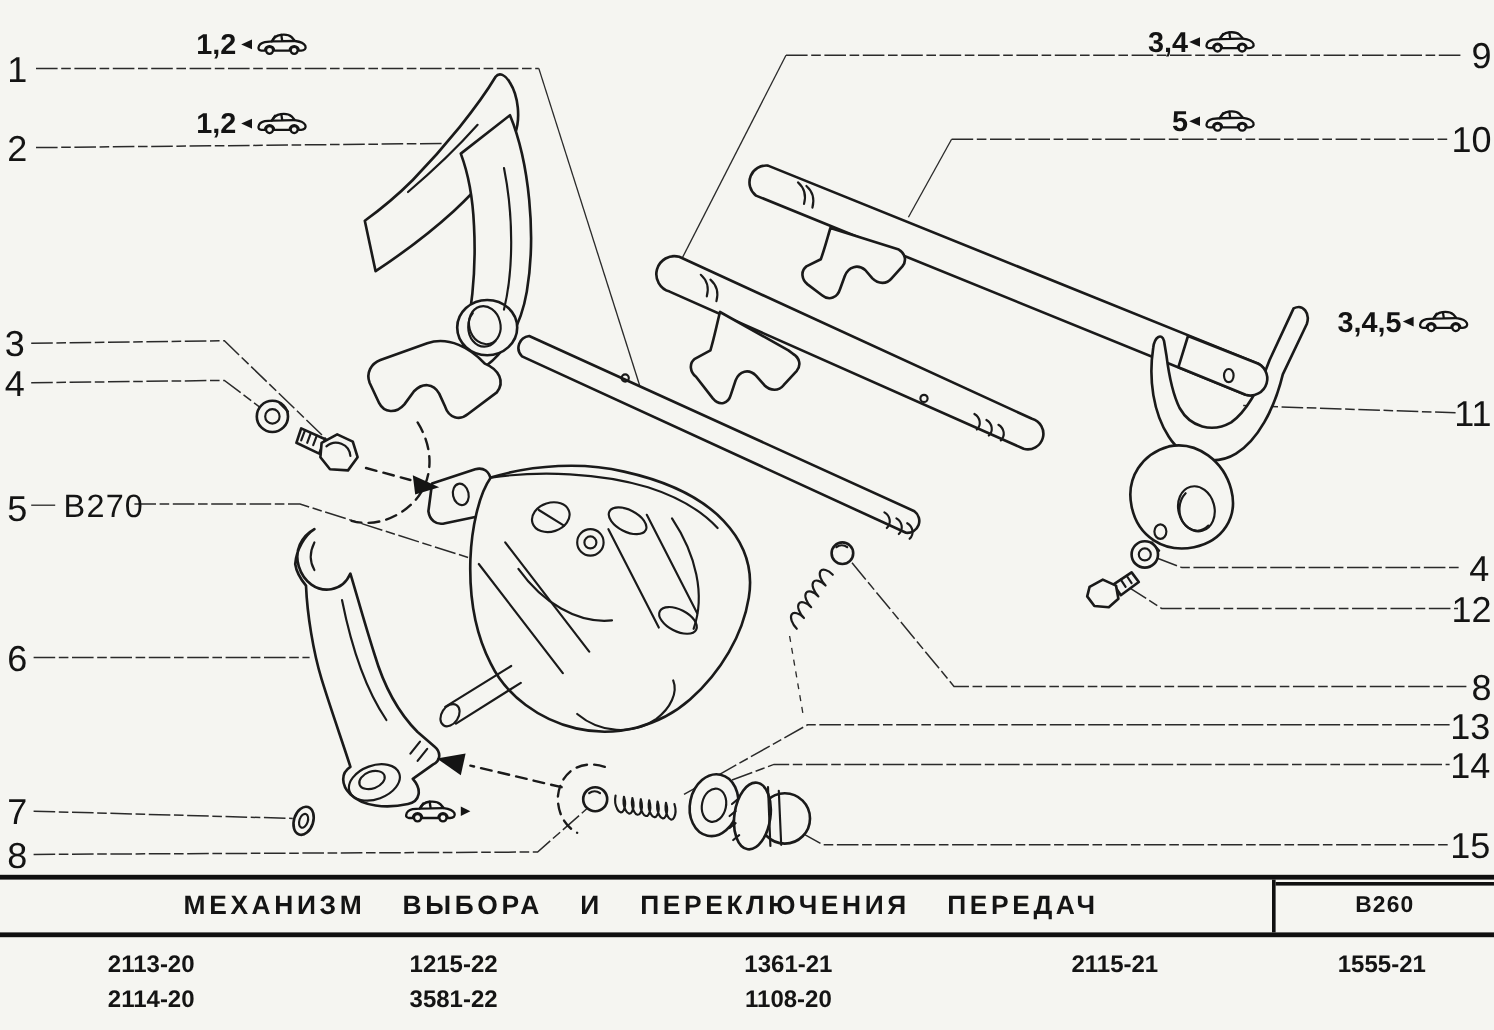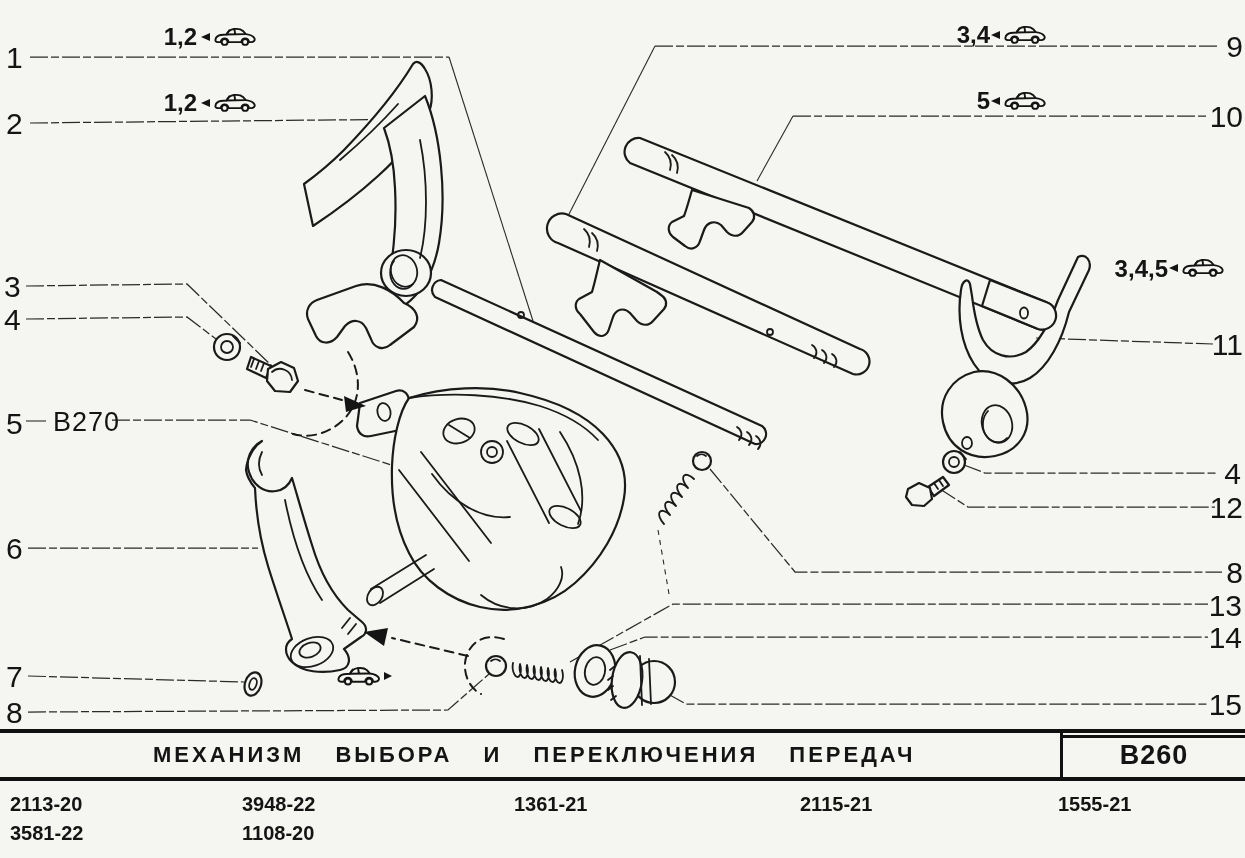--- a/index.html
+++ b/index.html
@@ -24,31 +24,31 @@
     padding-left:153px;
     font-weight:bold;font-size:22px;
     letter-spacing:3px;word-spacing:22px;
     white-space:nowrap;
     border-radius:17px;
   }
   .code-cell{
     width:182px;position:relative;
     border-left:3px solid #101010;
     display:flex;align-items:center;justify-content:center;
-    font-weight:bold;font-size:27px;letter-spacing:1px;
+    font-weight:bold;font-size:19px;letter-spacing:1px;
   }
   .code-cell::before{
     content:"";position:absolute;left:0;right:0;top:2px;height:3px;
     background:#101010;
   }
   .models{
     display:grid;
     grid-template-columns:232px 272px 286px 258px 1fr;
     padding:9px 0 0 10px;
-    font-weight:bold;font-size:20px;line-height:29px;
+    font-weight:bold;font-size:20px;line-height:29px;text-align:center;
   }
   .models span{white-space:nowrap;}
   
   .part{fill:#f5f5f1;stroke:#1a1a1a;stroke-width:2.2;stroke-linejoin:round;stroke-linecap:round;}
   .detail{fill:none;stroke:#1a1a1a;stroke-width:1.8;stroke-linejoin:round;stroke-linecap:round;}
   .leader{fill:none;stroke:#2a2a2a;stroke-width:1.25;stroke-dasharray:18 3 8 3;}
   .leaderSolid{fill:none;stroke:#2a2a2a;stroke-width:1.1;}
   .dashline{fill:none;stroke:#1a1a1a;stroke-width:2;stroke-dasharray:9 6;stroke-linecap:round;}
   .callout{font-size:30px;fill:#141414;}
   .gearlabel{font-size:24px;font-weight:bold;fill:#141414;}
@@ -277,22 +277,23 @@
 
 <div class="footer">
   <div class="title-row">
     <div class="title-cell">МЕХАНИЗМ ВЫБОРА И ПЕРЕКЛЮЧЕНИЯ ПЕРЕДАЧ</div>
     <div class="code-cell">
       <span>B260</span>
     </div>
   </div>
   <div class="models">
     <span>2113-20</span>
-    <span>3948-22</span>
+    <span>1215-22</span>
     <span>1361-21</span>
     <span>2115-21</span>
     <span>1555-21</span>
+    <span>2114-20</span>
     <span>3581-22</span>
     <span>1108-20</span>
   </div>
 </div>
 
 </div>
 
 </body></html>

